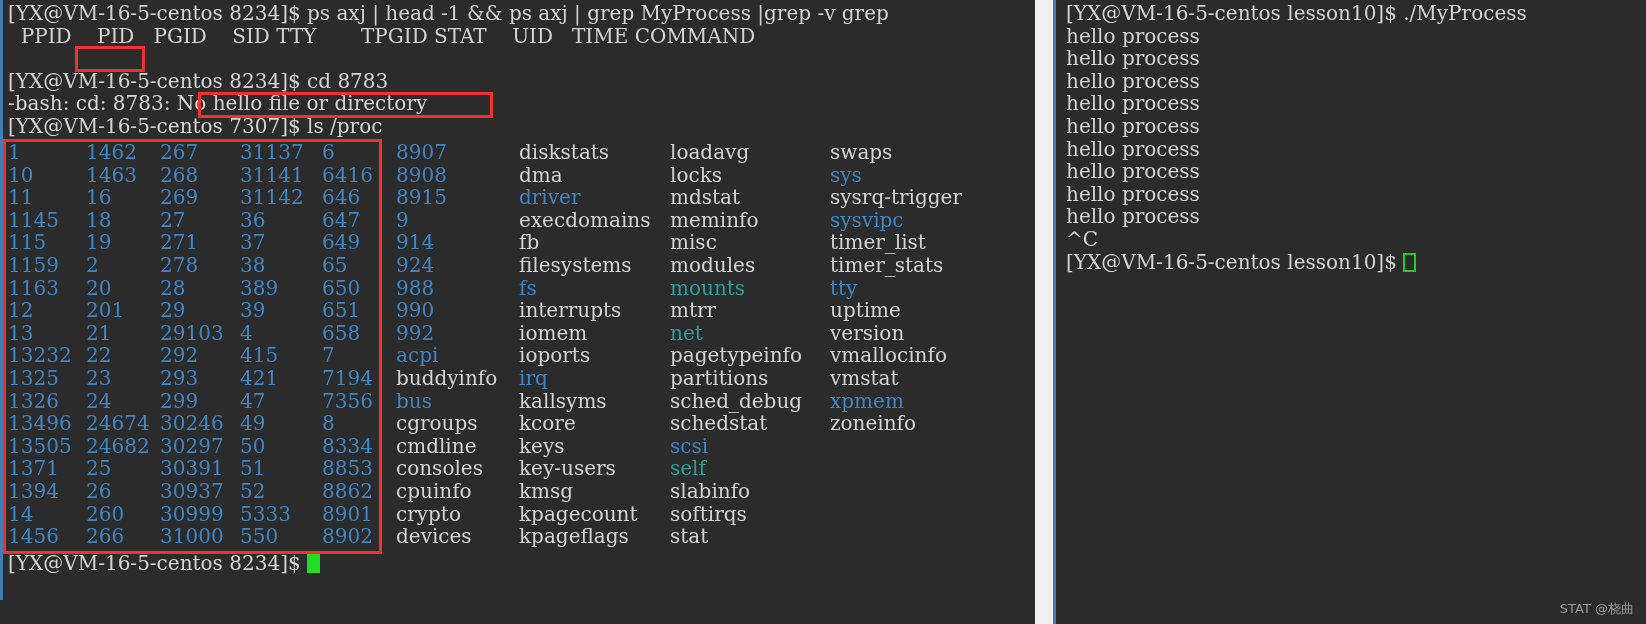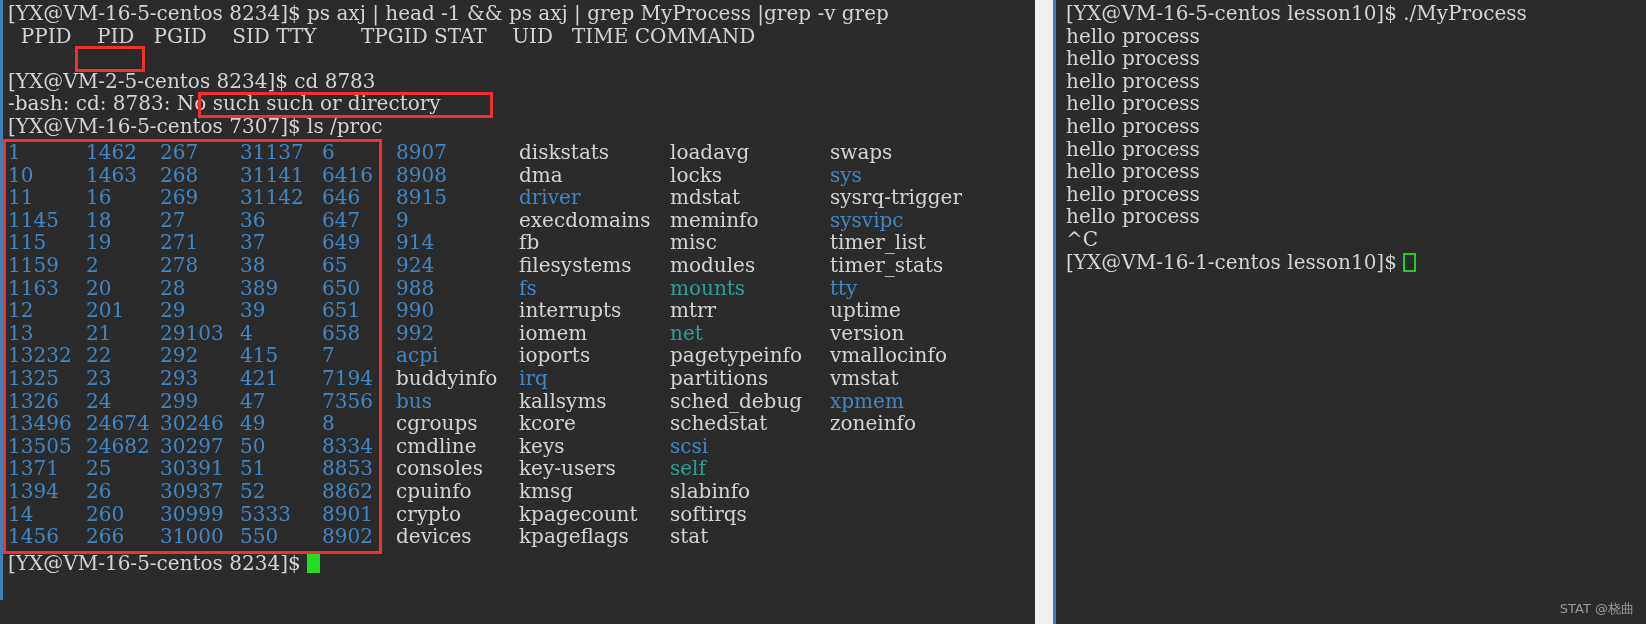--- a/index.html
+++ b/index.html
@@ -108,22 +108,22 @@
 </head>
 <body>
 
 <div id="root">
 
   <div id="left-pane">
     <div id="left-edge"></div>
 
     <div class="term-line c-white" style="left:8px; top:2px;">[YX@VM-16-5-centos 8234]$ ps axj | head -1 &amp;&amp; ps axj | grep MyProcess |grep -v grep</div>
     <div class="term-line c-white" style="left:8px; top:24.6px;">  PPID    PID   PGID    SID TTY       TPGID STAT    UID   TIME COMMAND</div>
-    <div class="term-line c-white" style="left:8px; top:69.8px;">[YX@VM-2-5-centos 8234]$ cd 8783</div>
-    <div class="term-line c-white" style="left:8px; top:92.4px;">-bash: cd: 8783: No such such or directory</div>
+    <div class="term-line c-white" style="left:8px; top:69.8px;">[YX@VM-16-5-centos 8234]$ cd 8783</div>
+    <div class="term-line c-white" style="left:8px; top:92.4px;">-bash: cd: 8783: No hello file or directory</div>
     <div class="term-line c-white" style="left:8px; top:115px;">[YX@VM-16-5-centos 7307]$ ls /proc</div>
 
     <div class="mono-col" id="col1" style="left:8px; top:141px;"><div class="c-blue" style="height: 22.6px;">1</div><div class="c-blue" style="height: 22.6px;">10</div><div class="c-blue" style="height: 22.6px;">11</div><div class="c-blue" style="height: 22.6px;">1145</div><div class="c-blue" style="height: 22.6px;">115</div><div class="c-blue" style="height: 22.6px;">1159</div><div class="c-blue" style="height: 22.6px;">1163</div><div class="c-blue" style="height: 22.6px;">12</div><div class="c-blue" style="height: 22.6px;">13</div><div class="c-blue" style="height: 22.6px;">13232</div><div class="c-blue" style="height: 22.6px;">1325</div><div class="c-blue" style="height: 22.6px;">1326</div><div class="c-blue" style="height: 22.6px;">13496</div><div class="c-blue" style="height: 22.6px;">13505</div><div class="c-blue" style="height: 22.6px;">1371</div><div class="c-blue" style="height: 22.6px;">1394</div><div class="c-blue" style="height: 22.6px;">14</div><div class="c-blue" style="height: 22.6px;">1456</div></div>
     <div class="mono-col" id="col2" style="left:86px; top:141px;"><div class="c-blue" style="height: 22.6px;">1462</div><div class="c-blue" style="height: 22.6px;">1463</div><div class="c-blue" style="height: 22.6px;">16</div><div class="c-blue" style="height: 22.6px;">18</div><div class="c-blue" style="height: 22.6px;">19</div><div class="c-blue" style="height: 22.6px;">2</div><div class="c-blue" style="height: 22.6px;">20</div><div class="c-blue" style="height: 22.6px;">201</div><div class="c-blue" style="height: 22.6px;">21</div><div class="c-blue" style="height: 22.6px;">22</div><div class="c-blue" style="height: 22.6px;">23</div><div class="c-blue" style="height: 22.6px;">24</div><div class="c-blue" style="height: 22.6px;">24674</div><div class="c-blue" style="height: 22.6px;">24682</div><div class="c-blue" style="height: 22.6px;">25</div><div class="c-blue" style="height: 22.6px;">26</div><div class="c-blue" style="height: 22.6px;">260</div><div class="c-blue" style="height: 22.6px;">266</div></div>
     <div class="mono-col" id="col3" style="left:160px; top:141px;"><div class="c-blue" style="height: 22.6px;">267</div><div class="c-blue" style="height: 22.6px;">268</div><div class="c-blue" style="height: 22.6px;">269</div><div class="c-blue" style="height: 22.6px;">27</div><div class="c-blue" style="height: 22.6px;">271</div><div class="c-blue" style="height: 22.6px;">278</div><div class="c-blue" style="height: 22.6px;">28</div><div class="c-blue" style="height: 22.6px;">29</div><div class="c-blue" style="height: 22.6px;">29103</div><div class="c-blue" style="height: 22.6px;">292</div><div class="c-blue" style="height: 22.6px;">293</div><div class="c-blue" style="height: 22.6px;">299</div><div class="c-blue" style="height: 22.6px;">30246</div><div class="c-blue" style="height: 22.6px;">30297</div><div class="c-blue" style="height: 22.6px;">30391</div><div class="c-blue" style="height: 22.6px;">30937</div><div class="c-blue" style="height: 22.6px;">30999</div><div class="c-blue" style="height: 22.6px;">31000</div></div>
     <div class="mono-col" id="col4" style="left:240px; top:141px;"><div class="c-blue" style="height: 22.6px;">31137</div><div class="c-blue" style="height: 22.6px;">31141</div><div class="c-blue" style="height: 22.6px;">31142</div><div class="c-blue" style="height: 22.6px;">36</div><div class="c-blue" style="height: 22.6px;">37</div><div class="c-blue" style="height: 22.6px;">38</div><div class="c-blue" style="height: 22.6px;">389</div><div class="c-blue" style="height: 22.6px;">39</div><div class="c-blue" style="height: 22.6px;">4</div><div class="c-blue" style="height: 22.6px;">415</div><div class="c-blue" style="height: 22.6px;">421</div><div class="c-blue" style="height: 22.6px;">47</div><div class="c-blue" style="height: 22.6px;">49</div><div class="c-blue" style="height: 22.6px;">50</div><div class="c-blue" style="height: 22.6px;">51</div><div class="c-blue" style="height: 22.6px;">52</div><div class="c-blue" style="height: 22.6px;">5333</div><div class="c-blue" style="height: 22.6px;">550</div></div>
     <div class="mono-col" id="col5" style="left:322px; top:141px;"><div class="c-blue" style="height: 22.6px;">6</div><div class="c-blue" style="height: 22.6px;">6416</div><div class="c-blue" style="height: 22.6px;">646</div><div class="c-blue" style="height: 22.6px;">647</div><div class="c-blue" style="height: 22.6px;">649</div><div class="c-blue" style="height: 22.6px;">65</div><div class="c-blue" style="height: 22.6px;">650</div><div class="c-blue" style="height: 22.6px;">651</div><div class="c-blue" style="height: 22.6px;">658</div><div class="c-blue" style="height: 22.6px;">7</div><div class="c-blue" style="height: 22.6px;">7194</div><div class="c-blue" style="height: 22.6px;">7356</div><div class="c-blue" style="height: 22.6px;">8</div><div class="c-blue" style="height: 22.6px;">8334</div><div class="c-blue" style="height: 22.6px;">8853</div><div class="c-blue" style="height: 22.6px;">8862</div><div class="c-blue" style="height: 22.6px;">8901</div><div class="c-blue" style="height: 22.6px;">8902</div></div>
     <div class="mono-col" id="col6" style="left:396px; top:141px;"><div class="c-blue" style="height: 22.6px;">8907</div><div class="c-blue" style="height: 22.6px;">8908</div><div class="c-blue" style="height: 22.6px;">8915</div><div class="c-blue" style="height: 22.6px;">9</div><div class="c-blue" style="height: 22.6px;">914</div><div class="c-blue" style="height: 22.6px;">924</div><div class="c-blue" style="height: 22.6px;">988</div><div class="c-blue" style="height: 22.6px;">990</div><div class="c-blue" style="height: 22.6px;">992</div><div class="c-blue" style="height: 22.6px;">acpi</div><div class="c-white" style="height: 22.6px;">buddyinfo</div><div class="c-blue" style="height: 22.6px;">bus</div><div class="c-white" style="height: 22.6px;">cgroups</div><div class="c-white" style="height: 22.6px;">cmdline</div><div class="c-white" style="height: 22.6px;">consoles</div><div class="c-white" style="height: 22.6px;">cpuinfo</div><div class="c-white" style="height: 22.6px;">crypto</div><div class="c-white" style="height: 22.6px;">devices</div></div>
 
     <div class="mono-col" id="col7" style="left:519px; top:141px;"><div class="c-white" style="height: 22.6px;">diskstats</div><div class="c-white" style="height: 22.6px;">dma</div><div class="c-blue" style="height: 22.6px;">driver</div><div class="c-white" style="height: 22.6px;">execdomains</div><div class="c-white" style="height: 22.6px;">fb</div><div class="c-white" style="height: 22.6px;">filesystems</div><div class="c-blue" style="height: 22.6px;">fs</div><div class="c-white" style="height: 22.6px;">interrupts</div><div class="c-white" style="height: 22.6px;">iomem</div><div class="c-white" style="height: 22.6px;">ioports</div><div class="c-blue" style="height: 22.6px;">irq</div><div class="c-white" style="height: 22.6px;">kallsyms</div><div class="c-white" style="height: 22.6px;">kcore</div><div class="c-white" style="height: 22.6px;">keys</div><div class="c-white" style="height: 22.6px;">key-users</div><div class="c-white" style="height: 22.6px;">kmsg</div><div class="c-white" style="height: 22.6px;">kpagecount</div><div class="c-white" style="height: 22.6px;">kpageflags</div></div>
@@ -145,18 +145,18 @@
     <div class="term-line c-white" style="left:10px; top:24.6px;">hello process</div>
     <div class="term-line c-white" style="left:10px; top:47.2px;">hello process</div>
     <div class="term-line c-white" style="left:10px; top:69.8px;">hello process</div>
     <div class="term-line c-white" style="left:10px; top:92.4px;">hello process</div>
     <div class="term-line c-white" style="left:10px; top:115px;">hello process</div>
     <div class="term-line c-white" style="left:10px; top:137.6px;">hello process</div>
     <div class="term-line c-white" style="left:10px; top:160.2px;">hello process</div>
     <div class="term-line c-white" style="left:10px; top:182.8px;">hello process</div>
     <div class="term-line c-white" style="left:10px; top:205.4px;">hello process</div>
     <div class="term-line c-white" style="left:10px; top:228px;">^C</div>
-    <div class="term-line c-white" style="left:10px; top:250.6px;"><span>[YX@VM-16-1-centos lesson10]$ </span><span class="cursor-hollow"></span></div>
+    <div class="term-line c-white" style="left:10px; top:250.6px;"><span>[YX@VM-16-5-centos lesson10]$ </span><span class="cursor-hollow"></span></div>
   </div>
 
   <div id="watermark">STAT @桡曲</div>
 
 </div>
 
 </body></html>

